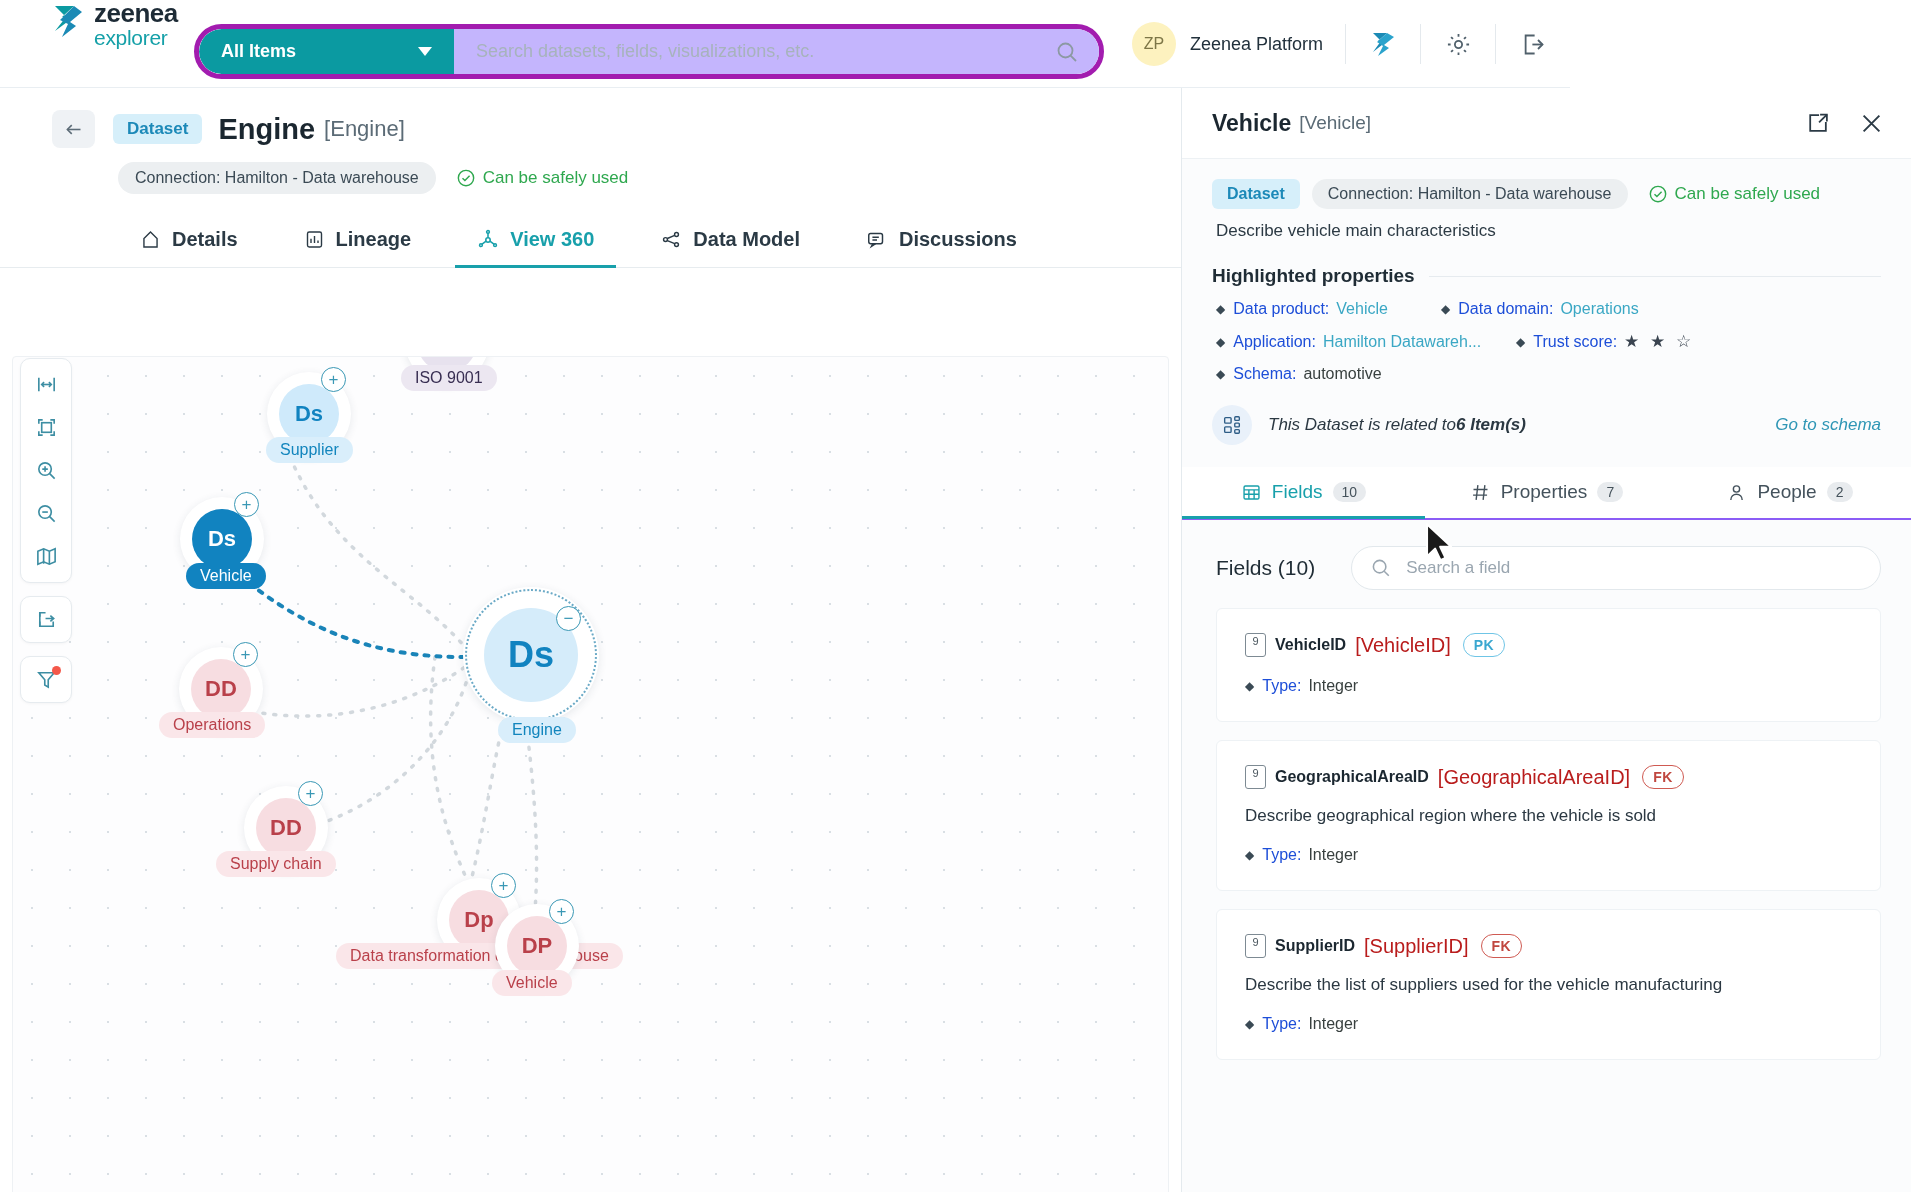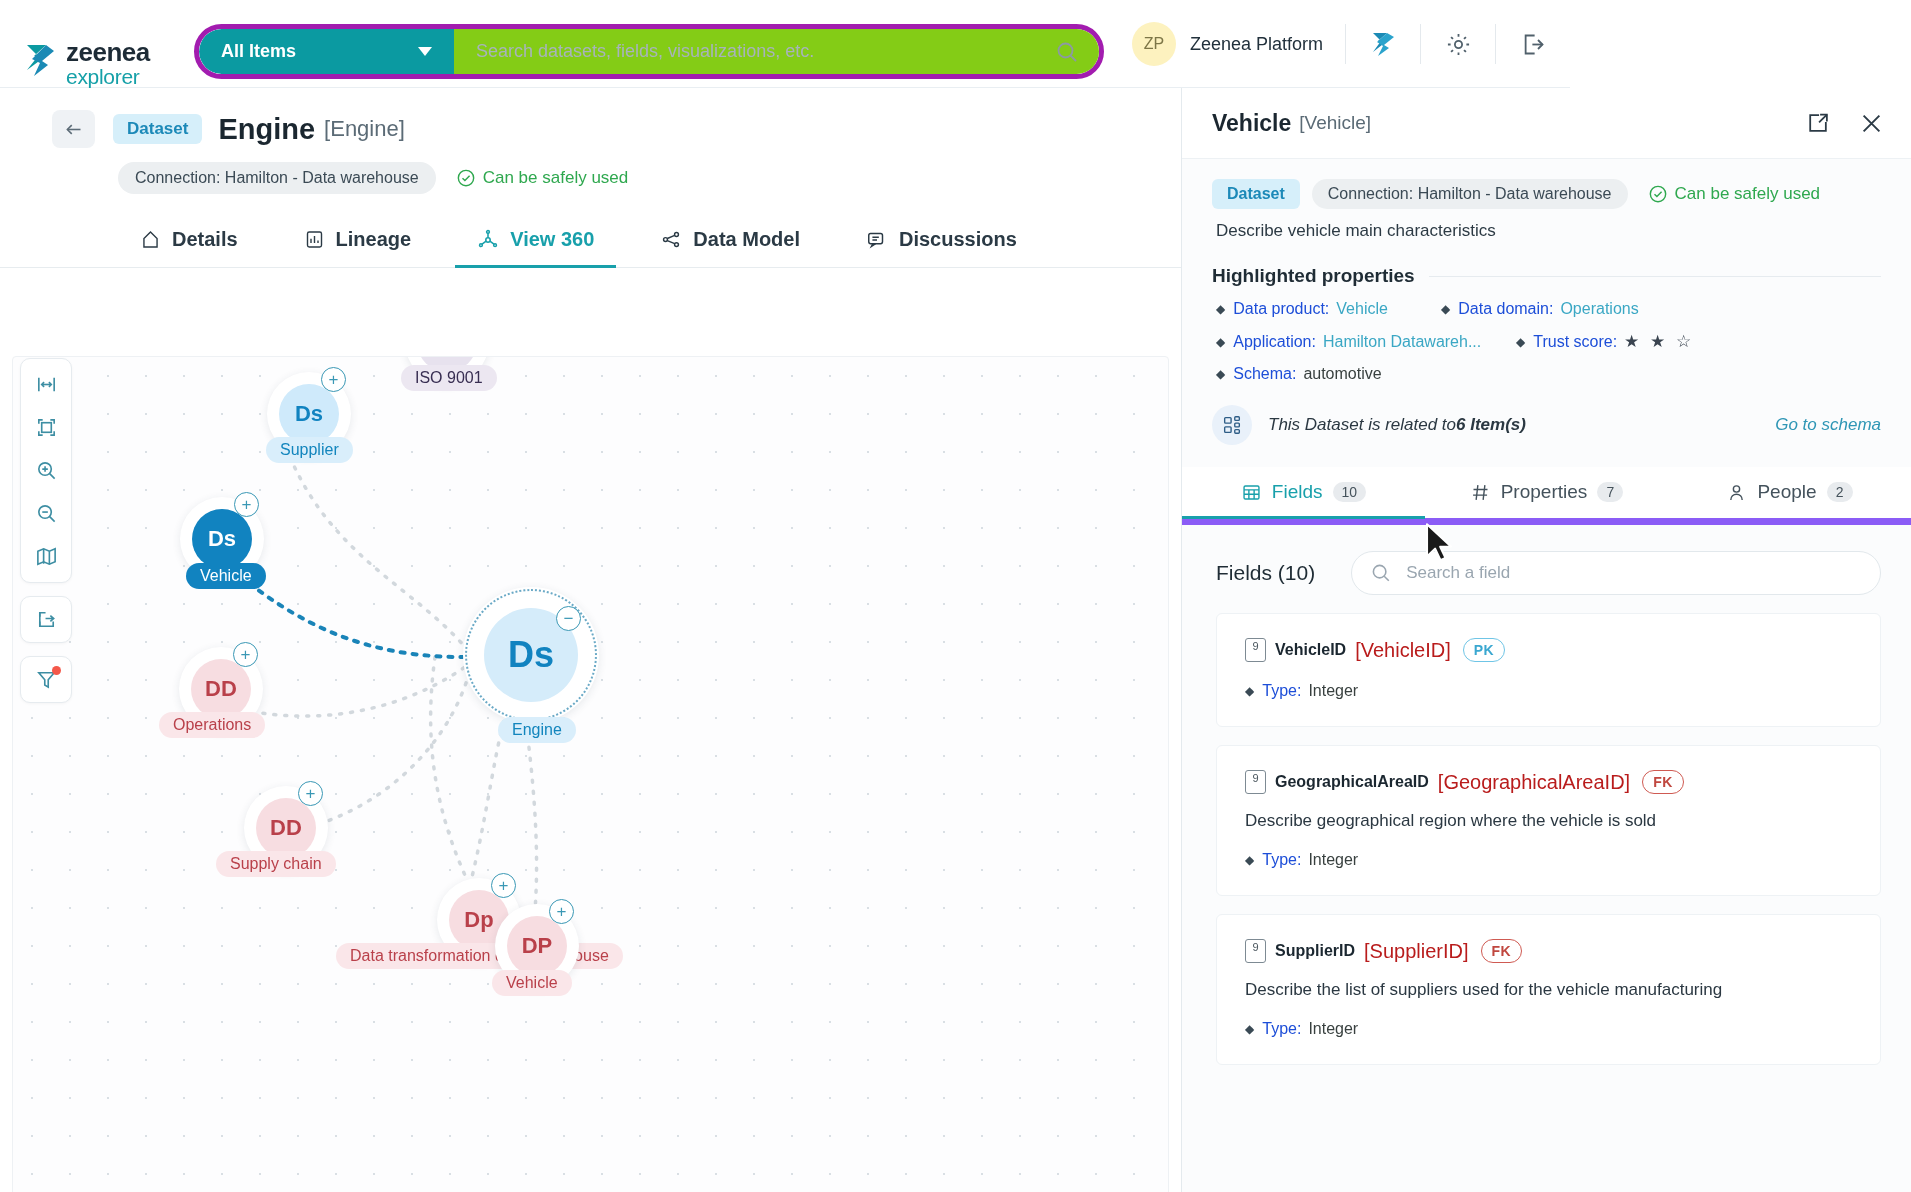--- a/index.html
+++ b/index.html
@@ -8,42 +8,43 @@
     width: 1911px; height: 1192px;
     font-family: "Liberation Sans", sans-serif;
     background: #ffffff;
     overflow: hidden;
   }
   body { position: relative; }
 
   
   .topbar {
     position: absolute; top: 0; left: 0; width: 1570px; height: 88px;
-    background: #ffffff; display: flex; align-items: flex-end;
+    background: #ffffff; display: flex; align-items: flex-start;
     border-bottom: 1px solid #e9eef2;
+    padding-left: 28px;
   }
   .logo-wrap { display: flex; align-items: center; margin-left: 24px; width: 168px; }
   .logo-mark { width: 34px; height: 40px; flex: none; }
   .logo-text { margin-left: 8px; line-height: 1; }
   .logo-line1 { font-size: 26px; font-weight: 700; color: #1d2b36; letter-spacing: -0.5px; }
   .logo-line2 { font-size: 21px; font-weight: 400; color: #15a0a8; letter-spacing: -0.3px; margin-top: 1px; }
 
   .searchbar {
     position: absolute; left: 194px; top: 24px; width: 910px; height: 55px;
     display: flex; border-radius: 28px; overflow: hidden;
     border: 5px solid #a21caf; background: #fff;
   }
   .scope-select {
     width: 255px; background: #0b9aa1; color: #fff;
     display: flex; align-items: center; justify-content: space-between;
     padding: 0 22px; font-size: 18px; font-weight: 600; cursor: pointer;
     border-radius: 28px 0 0 28px;
   }
   .caret { width: 0; height: 0; border-left: 7px solid transparent; border-right: 7px solid transparent; border-top: 9px solid #fff; }
-  .search-input-wrap { flex: 1; display: flex; align-items: center; padding: 0 20px 0 22px; background: #84cc16; }
+  .search-input-wrap { flex: 1; display: flex; align-items: center; padding: 0 20px 0 22px; background: #c4b5fd; }
   .search-input-wrap input {
     flex: 1; border: 0; outline: none; font-size: 18px; color: #3a4a55;
     font-family: "Liberation Sans", sans-serif; background: transparent;
   }
   .search-input-wrap input::placeholder { color: #a7b3bc; }
   .mag { width: 24px; height: 24px; flex: none; }
 
   .topright { position: absolute; right: 22px; top: 0; height: 88px; display: flex; align-items: center; }
   .avatar {
     width: 44px; height: 44px; border-radius: 50%; background: #fdf2bf;
@@ -168,21 +169,21 @@
   .related {
     display: flex; align-items: center; margin: 22px 30px 0 30px; font-size: 17px; color: #2b3842; font-style: italic;
   }
   .rel-ico {
     width: 40px; height: 40px; border-radius: 50%; background: #e9f1fa;
     display: flex; align-items: center; justify-content: center; margin-right: 16px; flex: none;
   }
   .rel-link { margin-left: auto; color: #2e96b5; font-size: 17px; cursor: pointer; }
 
   .rp-tabs {
-    display: flex; margin-top: 22px; border-bottom: 7px solid #8b5cf6; background: #fff;
+    display: flex; margin-top: 22px; border-bottom: 2px solid #8b5cf6; background: #fff;
   }
   .rp-tab {
     display: flex; align-items: center; gap: 10px; padding: 14px 0 13px 0;
     width: 243px; justify-content: center; font-size: 19px; color: #44525c;
     cursor: pointer; border-bottom: 3px solid transparent; margin-bottom: -1px;
   }
   .rp-tab.active { color: #18a0ab; border-bottom-color: #18a0ab; }
   .rp-count {
     background: #e8ebee; color: #45525b; border-radius: 11px;
     font-size: 14px; padding: 2px 9px; min-width: 26px; text-align: center;

